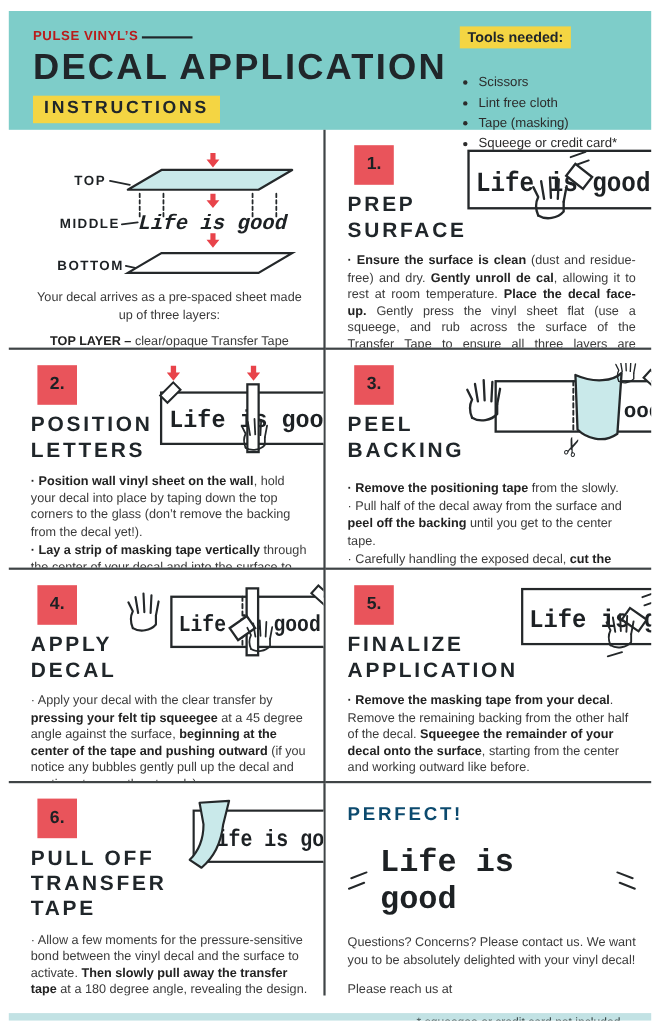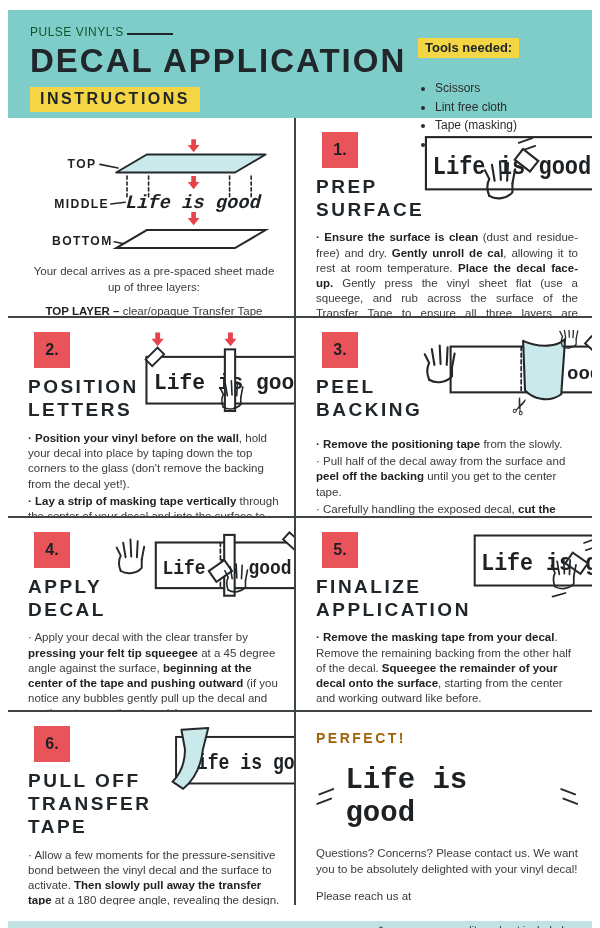--- a/index.html
+++ b/index.html
@@ -1,24 +1,24 @@
 <!DOCTYPE html>
 <html><head>
 <meta charset="utf-8">
 <style>
   html,body{margin:0;padding:0;background:#fff;}
   .page{position:relative;width:600px;height:928px;background:#fff;font-family:"Liberation Sans",sans-serif;color:#3a3a3a;overflow:hidden;}
 
   
   .header{margin:10px 8px 0;height:108px;background:#7ecdc9;box-sizing:border-box;padding:15px 0 0 22px;position:relative;}
-  .brand{font-size:12px;font-weight:normal;color:#14532d;letter-spacing:.5px;}
+  .brand{font-size:12px;font-weight:bold;color:#b91c1c;letter-spacing:.5px;}
   .uline{display:inline-block;width:46px;border-bottom:2px solid #20262a;margin-left:3px;vertical-align:1px;}
   .title{margin:5px 0 0;font-size:33px;font-weight:800;letter-spacing:2px;color:#20262a;line-height:1.05;}
   .subtitle{display:inline-block;margin-top:8px;background:#f4d543;color:#20262a;font-size:16px;font-weight:bold;letter-spacing:2.5px;padding:3px 10px 4px;}
-  .tools{position:absolute;top:28px;right:14px;width:160px;}
+  .tools{position:absolute;top:14px;right:14px;width:160px;}
   .tools-label{display:inline-block;background:#f4d543;font-size:13px;font-weight:bold;color:#20262a;padding:2px 7px 3px;}
   .tools ul{margin:21px 0 0;padding-left:17px;font-size:12px;color:#2c2c2c;line-height:1.55;}
 
   
   .grid{margin:0 8px;display:grid;grid-template-columns:288px 296px;grid-template-rows:200px 200px 194px 193px;}
   .cell{position:relative;box-sizing:border-box;overflow:hidden;padding:12px 14px 6px 20px;}
   .br{border-right:2px solid #3f4446;}
   .bb{border-bottom:2px solid #3f4446;}
 
   .step-head{display:flex;align-items:flex-start;}
@@ -31,21 +31,21 @@
   .step-body b,.intro-text b,.perfect b{color:#222;}
   .just p{text-align:justify;}
 
   
   .intro-fig{display:flex;justify-content:flex-start;margin-top:2px;}
   .intro-text{font-size:11.5px;line-height:1.35;margin-top:6px;text-align:center;}
   .intro-text p{margin:0 0 9px;}
   .intro-text .layers p{margin:0;}
 
   
-  .perfect-title{margin:6px 0 0;font-size:14px;font-weight:800;letter-spacing:2.5px;color:#a16207;}
+  .perfect-title{margin:6px 0 0;font-size:17px;font-weight:800;letter-spacing:2.5px;color:#0c4a6e;}
   .logo-row{display:flex;align-items:center;justify-content:center;gap:10px;margin:18px 0 16px;}
   .logo-big{font-family:"Liberation Mono","DejaVu Sans Mono",monospace;font-weight:bold;font-size:29px;color:#1d2124;}
   .perfect p{font-size:11.5px;line-height:1.35;margin:0 0 12px;}
 
   
   .footerbar{margin:16px 8px;height:18px;background:#c2e2e4;display:flex;align-items:center;justify-content:flex-end;padding-right:28px;box-sizing:border-box;}
   .footerbar span{font-size:11px;color:#2e3a3a;}
 
   
   .box{fill:#fff;stroke:#24282a;stroke-width:2.2;}
@@ -163,21 +163,21 @@
             <rect class="box" x="8" y="27" width="180" height="50"></rect>
             <text class="logo" x="98" y="61" font-size="24" text-anchor="middle" textLength="164" lengthAdjust="spacingAndGlyphs">Life is good</text>
             <use href="#tapebit" transform="translate(17,27) rotate(-45)"></use>
             <use href="#tapebit" transform="translate(179,27) rotate(45)"></use>
             <rect class="box" x="92" y="19" width="11" height="66"></rect>
             <use href="#hand" transform="translate(86,52) scale(0.72)"></use>
           </svg>
         </div>
       </div>
       <div class="step-body">
-        <p><b>· Position your vinyl before on the wall</b><span>, hold your decal into place by taping down the top corners to the glass (don’t remove the backing from the decal yet!).</span></p>
+        <p><b>· Position wall vinyl sheet on the wall</b><span>, hold your decal into place by taping down the top corners to the glass (don’t remove the backing from the decal yet!).</span></p>
         <p><b>· Lay a strip of masking tape vertically</b><span> through the center of your decal and into the surface to create a hinge.</span></p>
       </div>
     </section>
 
     <section class="cell bb">
       <div class="step-head">
         <div class="step-left">
           <div class="badge">3.</div>
           <h2 class="step-title">PEEL
 BACKING</h2>

